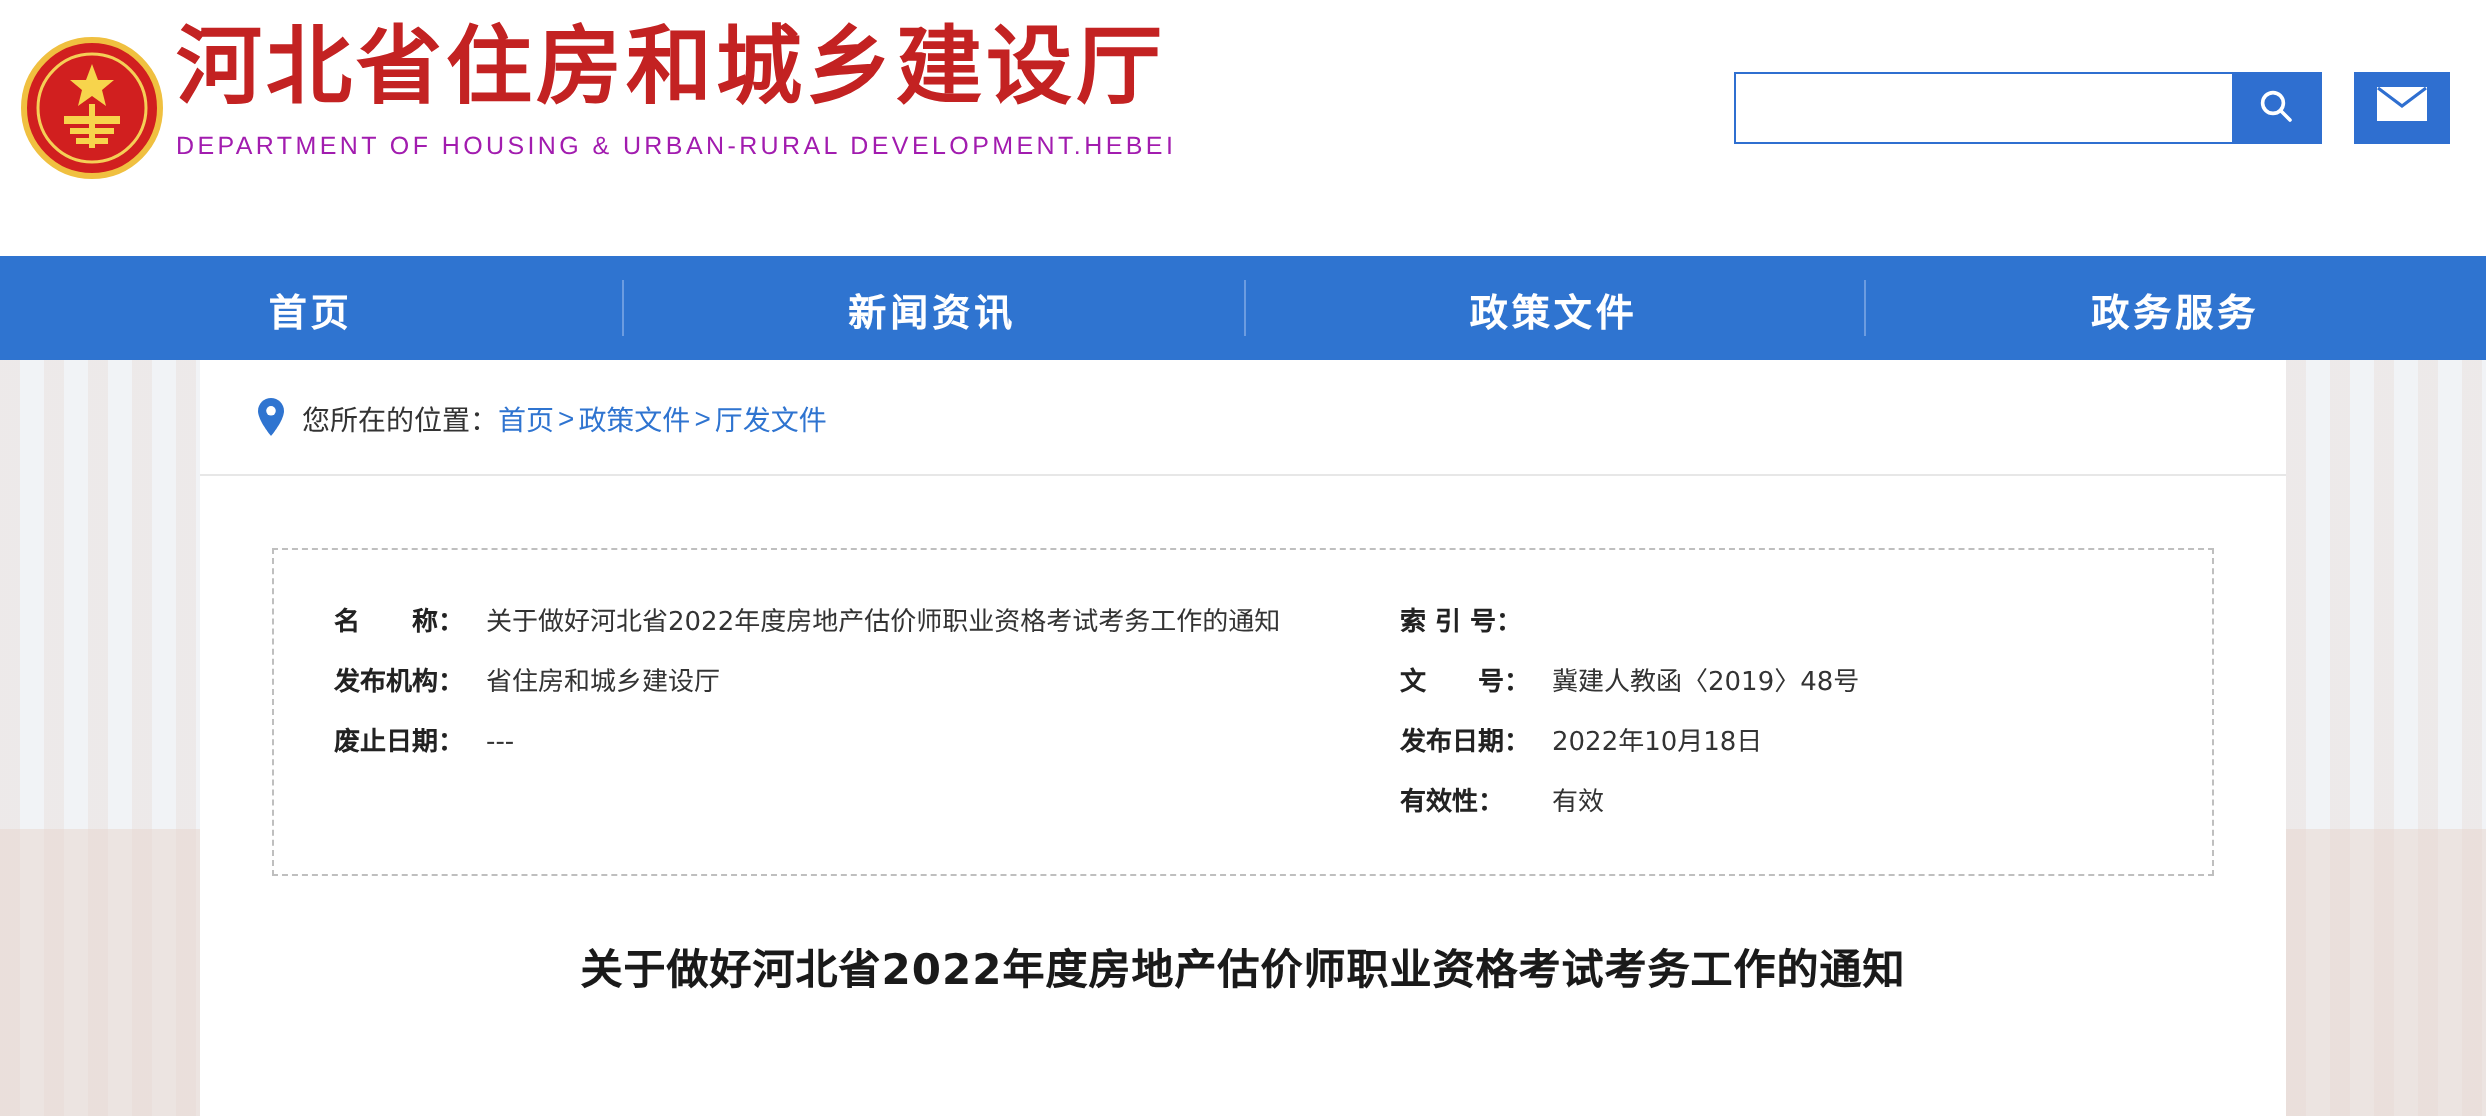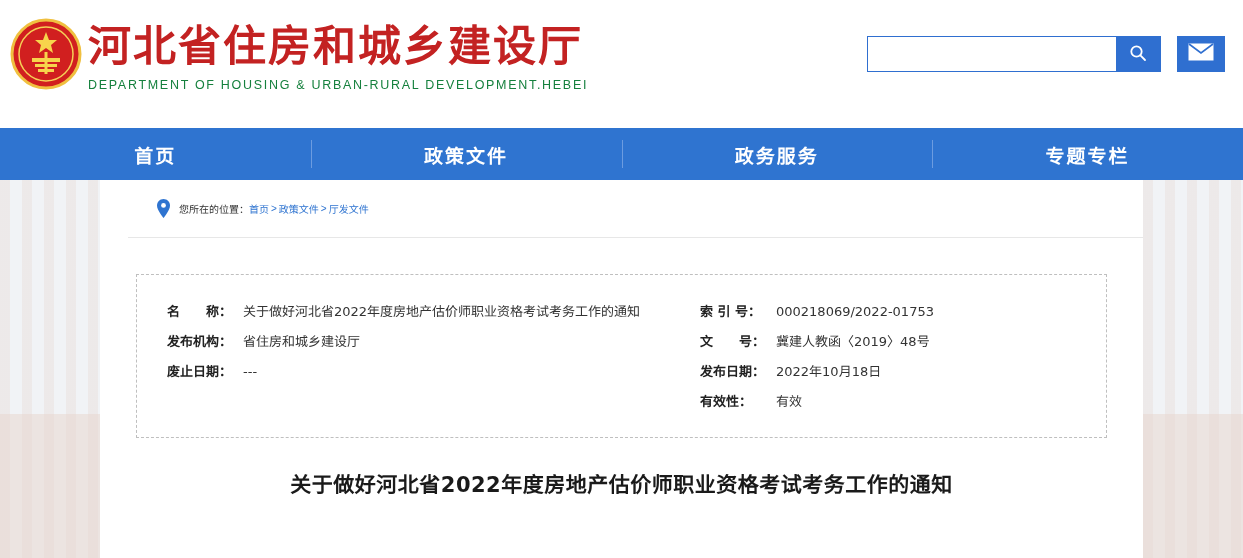--- a/index.html
+++ b/index.html
@@ -35,34 +35,34 @@
     left: 10px;
     top: 18px;
     width: 72px;
     height: 72px;
   }
   .emblem svg { display: block; }
 
   .title-block {
     position: absolute;
     left: 88px;
-    top: 20px;
+    top: 8px;
   }
   .title-cn {
     color: #c32222;
     font-size: 43px;
     font-weight: bold;
     letter-spacing: 2px;
     line-height: 52px;
     white-space: nowrap;
     font-family: "DejaVu Sans", "Liberation Sans", sans-serif;
   }
   .title-en {
     margin-top: 6px;
-    color: #15803d;
+    color: #a21caf;
     font-size: 12.5px;
     letter-spacing: 1.7px;
     white-space: nowrap;
     font-family: "Liberation Sans", sans-serif;
   }
 
   
   .search-area {
     position: absolute;
     right: 18px;
@@ -169,23 +169,22 @@
     background: #ffffff;
     min-height: 378px;
   }
 
   .breadcrumb {
     height: 58px;
     display: flex;
     align-items: center;
     padding-left: 28px;
     border-bottom: 1px solid #e7e7e7;
-    font-size: 10px;
+    font-size: 14px;
     color: #444;
-    margin-left: 28px;
   }
   .pin-icon { margin-right: 8px; display: flex; }
   .breadcrumb-label { color: #333; }
   .crumb-link {
     color: #2f74d0;
     text-decoration: none;
     cursor: pointer;
   }
   .crumb-sep { color: #2f74d0; margin: 0 2px; }
 
@@ -274,27 +273,27 @@
         </span>
       </div>
     </div>
   </div>
 
   <div class="nav">
     <div class="nav-item">
       <span>首页</span>
     </div>
     <div class="nav-item">
+      <span>新闻资讯</span>
+    </div>
+    <div class="nav-item">
       <span>政策文件</span>
     </div>
     <div class="nav-item">
       <span>政务服务</span>
-    </div>
-    <div class="nav-item">
-      <span>专题专栏</span>
     </div>
   </div>
 
   <div class="content-wrap">
     <div class="bg-left"></div>
     <div class="bg-right2"></div>
     <div class="bg-right"></div>
 
     <div class="container">
 
@@ -325,21 +324,20 @@
           </div>
           <div class="meta-row">
             <span class="meta-key">废止日期：</span>
             <span class="meta-val">---</span>
           </div>
         </div>
 
         <div class="meta-col right">
           <div class="meta-row">
             <span class="meta-key">索 引 号：</span>
-            <span class="meta-val">000218069/2022-01753</span>
           </div>
           <div class="meta-row">
             <span class="meta-key">文　　号：</span>
             <span class="meta-val">冀建人教函〈2019〉48号</span>
           </div>
           <div class="meta-row">
             <span class="meta-key">发布日期：</span>
             <span class="meta-val">2022年10月18日</span>
           </div>
           <div class="meta-row">

